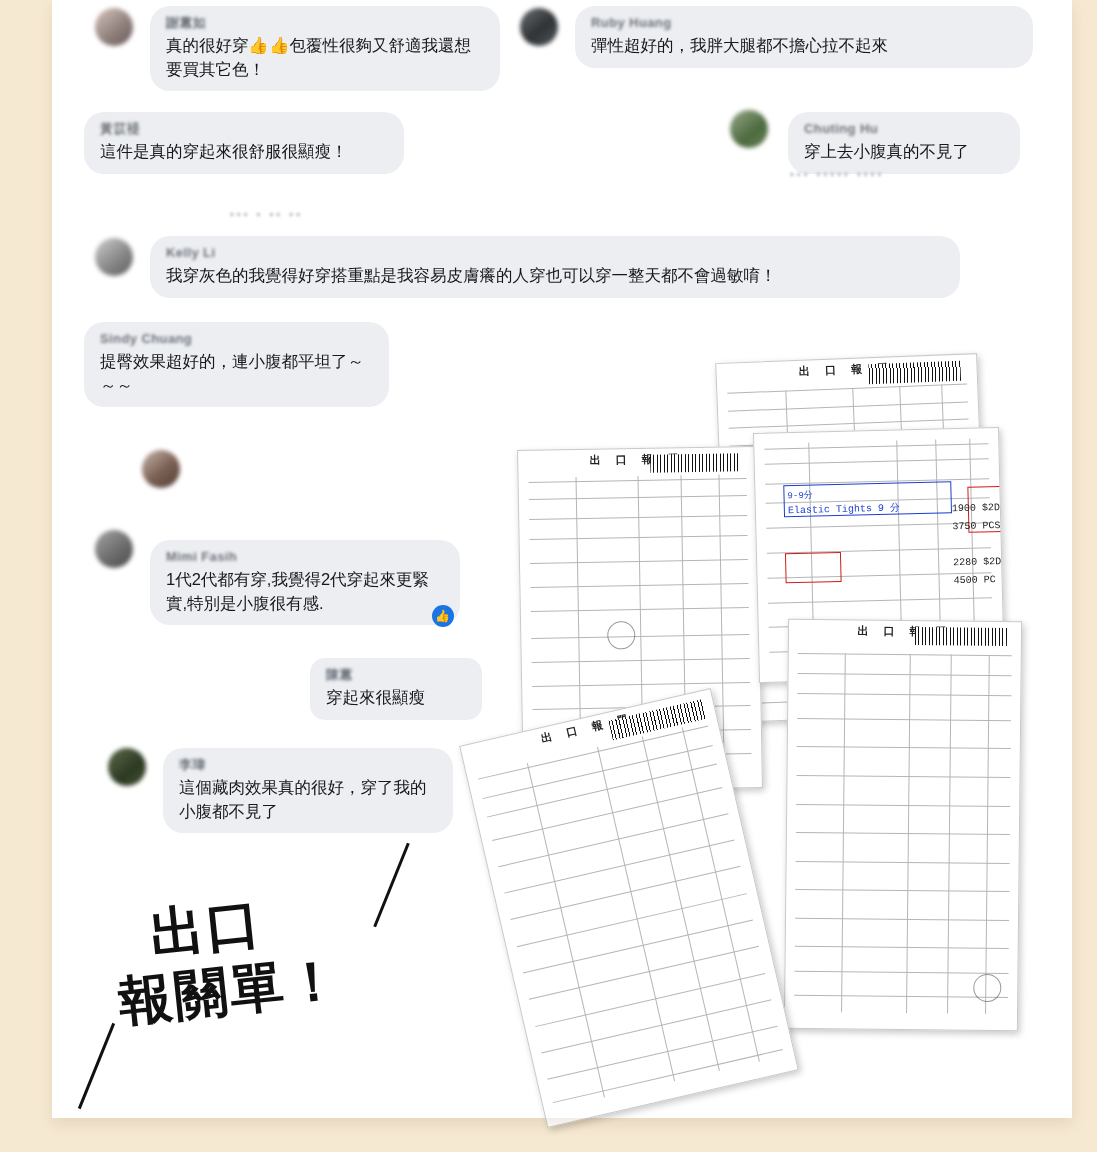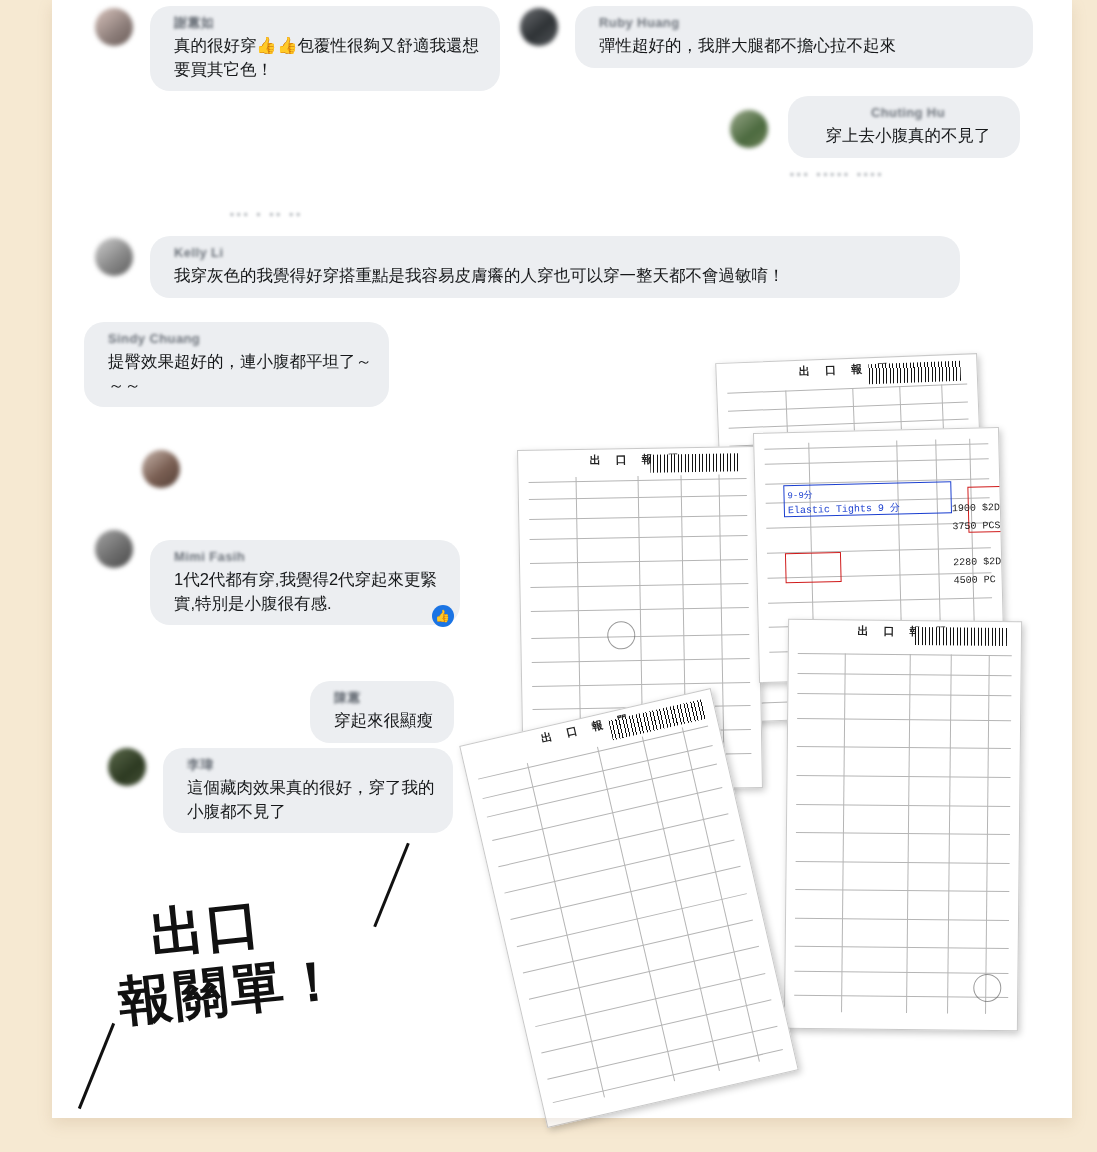--- a/index.html
+++ b/index.html
@@ -36,21 +36,21 @@
     width: 1020px; height: 1118px;
     box-shadow: 0 6px 14px rgba(160,130,90,0.18);
     pointer-events: none;
   }
 
   
   .bubble {
     position: absolute;
     background: #eceef1;
     border-radius: 20px;
-    padding: 8px 16px 10px 24px;
+    padding: 8px 16px 10px 16px;
     box-sizing: border-box;
     color: #1c1e21;
     line-height: 1.42;
   }
   .bubble .name {
     font-size: 13px;
     font-weight: bold;
     color: #6e747c;
     letter-spacing: 0.4px;
     filter: blur(1.6px);
@@ -188,24 +188,28 @@
     <div class="name">謝蕙如</div>
     <div class="text">真的很好穿👍👍包覆性很夠又舒適我還想要買其它色！</div>
   </div>
 
   <div class="avatar v2" style="left:520px; top:8px;"></div>
   <div class="bubble" style="left:575px; top:6px; width:458px;">
     <div class="name">Ruby Huang</div>
     <div class="text">彈性超好的，我胖大腿都不擔心拉不起來</div>
   </div>
 
+  <div class="bubble" style="left:84px; top:112px; width:320px;">
+    <div class="name">黃苡褆</div>
+    <div class="text">這件是真的穿起來很舒服很顯瘦！</div>
+  </div>
 
 
   <div class="avatar v3" style="left:730px; top:110px;"></div>
-  <div class="bubble" style="left:788px; top:96px; width:232px;text-align:center;">
+  <div class="bubble" style="left:788px; top:112px; width:232px;">
     <div class="name">Chuting Hu</div>
     <div class="text">穿上去小腹真的不見了</div>
   </div>
   <div class="blurline" style="left:790px; top:168px;">••• ••••• ••••</div>
   <div class="blurline" style="left:230px; top:208px;">•••  • ••  ••</div>
 
   <div class="avatar v4" style="left:95px; top:238px;"></div>
   <div class="bubble" style="left:150px; top:236px; width:810px;">
     <div class="name">Kelly Li</div>
     <div class="text">我穿灰色的我覺得好穿搭重點是我容易皮膚癢的人穿也可以穿一整天都不會過敏唷！</div>
@@ -219,21 +223,21 @@
 
   <div class="avatar v5" style="left:142px; top:450px;"></div>
 
   <div class="avatar v6" style="left:95px; top:530px;"></div>
   <div class="bubble" style="left:150px; top:528px; width:310px;margin-top:12px;">
     <div class="name">Mimi Fasih</div>
     <div class="text">1代2代都有穿,我覺得2代穿起來更緊實,特別是小腹很有感.</div>
   </div>
   <div class="like-badge" style="left:432px; top:605px;">👍</div>
 
-  <div class="bubble" style="left:310px; top:681px; width:144px;">
+  <div class="bubble" style="left:310px; top:658px; width:172px;border-radius:15px;">
     <div class="name">陳蕙</div>
     <div class="text">穿起來很顯瘦</div>
   </div>
 
   <div class="avatar v7" style="left:108px; top:748px;"></div>
   <div class="bubble" style="left:163px; top:748px; width:290px;">
     <div class="name">李瑋</div>
     <div class="text">這個藏肉效果真的很好，穿了我的小腹都不見了</div>
   </div>
 

